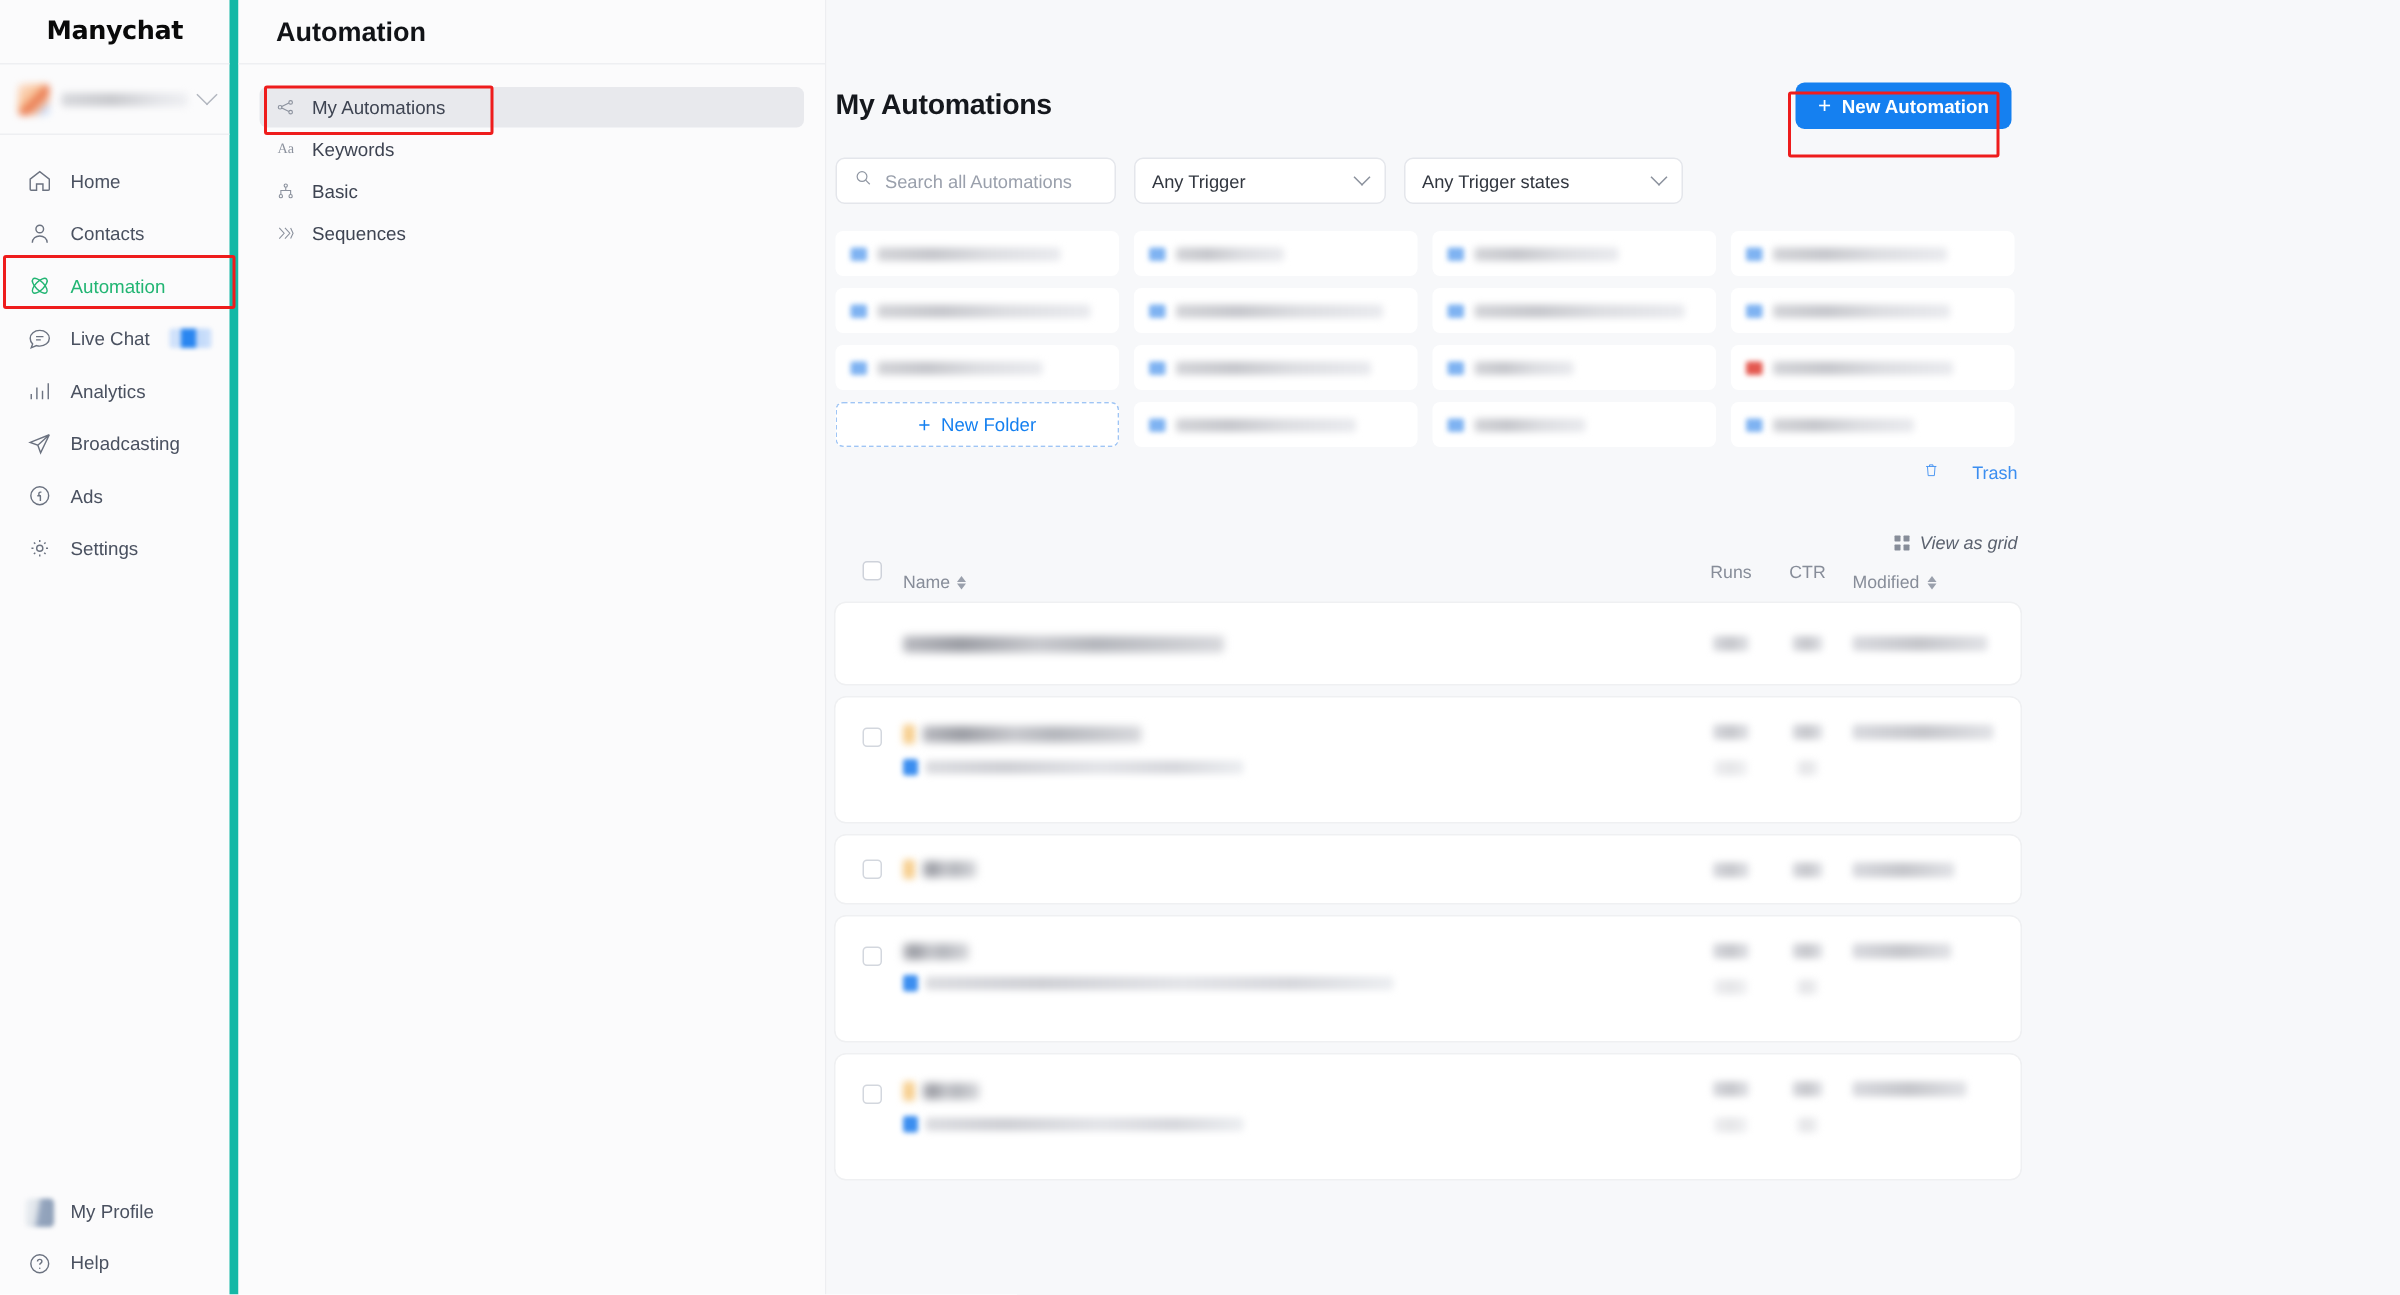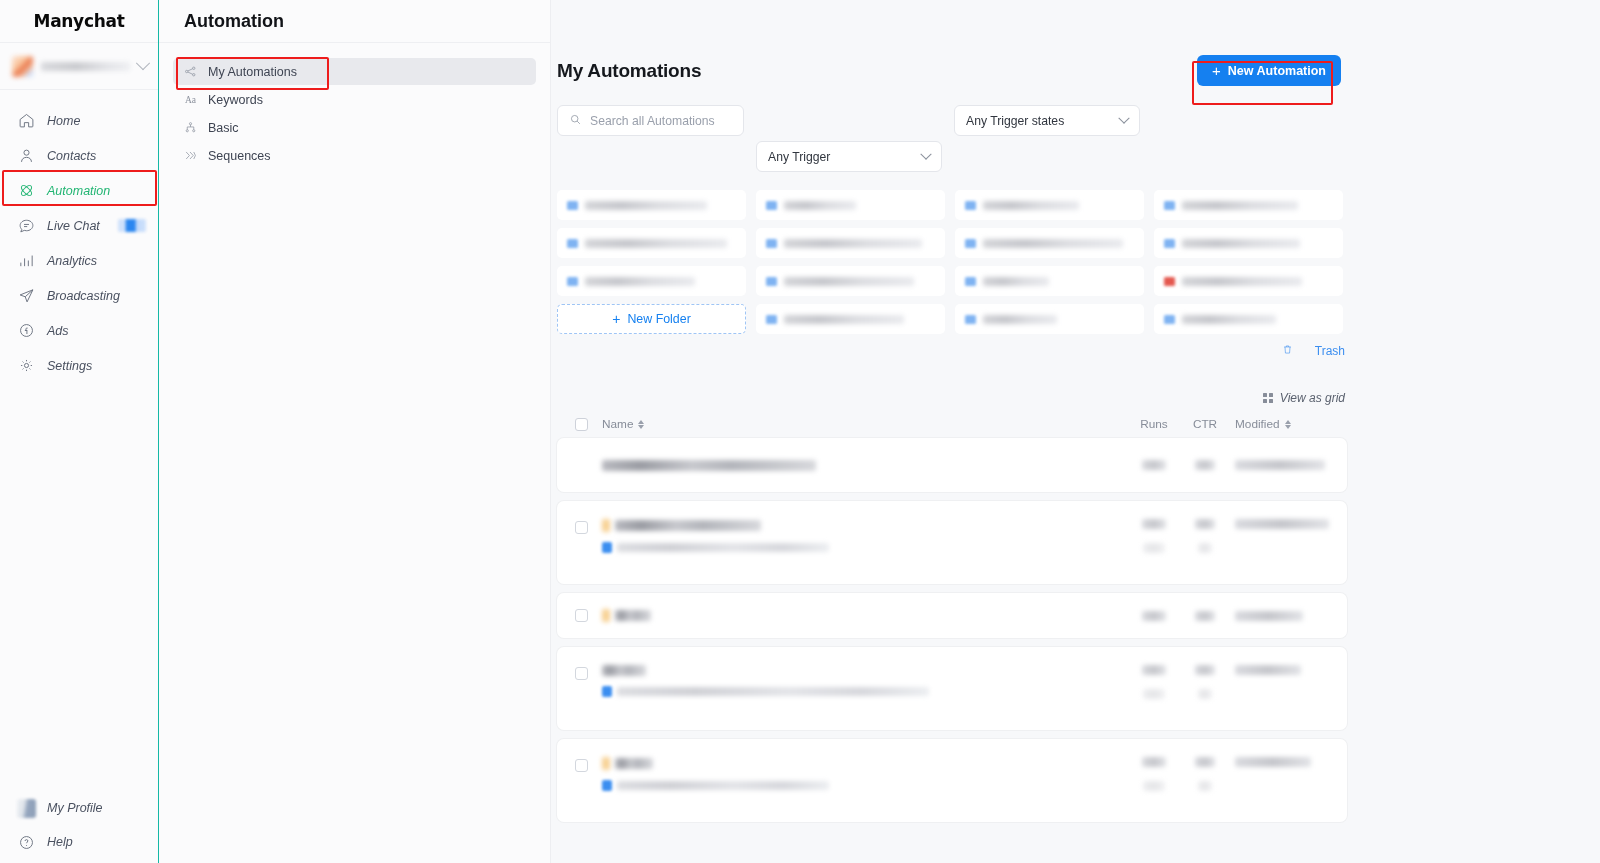--- a/index.html
+++ b/index.html
@@ -8,21 +8,21 @@
     font-family: "Liberation Sans", sans-serif;
     background: #ffffff;
     overflow: hidden;
   }
   .app { display: flex; width: 1600px; height: 863px; }
 
   
   .sidebar {
     width: 159px; height: 863px;
     background: #fbfbfc;
-    border-right: 1px solid #14b8a6;
+    border-right: 6px solid #14b8a6;
     display: flex; flex-direction: column;
     position: relative; flex: 0 0 159px;
   }
   .brand {
     height: 43px; display: flex; align-items: center;
     justify-content: center;
     font-size: 17px; font-weight: 700; letter-spacing: -0.3px;
     color: #0a0a0a; font-family: "DejaVu Sans", sans-serif;
     border-bottom: 1px solid #eeeff2;
   }
@@ -44,21 +44,21 @@
   }
   .chev {
     width: 10px; height: 10px; flex: 0 0 10px;
     border-right: 1.3px solid #9aa0ab; border-bottom: 1.3px solid #9aa0ab;
     transform: rotate(45deg) translate(-2px,-2px); opacity: .75;
   }
   .nav { padding-top: 13px; }
   .nav-item {
     height: 35px; display: flex; align-items: center; gap: 11px;
     padding-left: 17px; cursor: pointer; position: relative;
-    color: #4a5160; font-size: 12.5px; font-style: italic;
+    color: #4a5160; font-size: 12.5px;
   }
   .nav-item .ic { width: 19px; height: 19px; flex: 0 0 19px; display: flex; align-items: center; justify-content: center; }
   .nav-item .ic svg { width: 17px; height: 17px; stroke: #6b7280; fill: none; stroke-width: 1.35; }
   .nav-item.active { color: #22b573; }
   .nav-item.active .ic svg { stroke: #22b573; }
   .annot {
     position: absolute; border: 2.6px solid #ee1c1c; border-radius: 2px;
     pointer-events: none; z-index: 30;
   }
   .badge-blur {
@@ -117,21 +117,21 @@
   .search-box input {
     border: none; outline: none; font-size: 12.2px; color: #31363f; width: 100%;
     font-family: "Liberation Sans", sans-serif; background: transparent;
   }
   .search-box input::placeholder { color: #9aa0ac; }
   .select {
     height: 31px; background: #fff; border: 1px solid #e4e6eb; border-radius: 6px;
     display: flex; align-items: center; justify-content: space-between;
     padding: 0 11px; font-size: 12.2px; color: #31363f; cursor: pointer;
   }
-  .select.s1 { width: 186px; margin-top: 36px; }
+  .select.s1 { width: 168px; }
   .select.s2 { width: 186px; }
   .sel-chev { width: 8px; height: 8px; border-right: 1.3px solid #8a909c; border-bottom: 1.3px solid #8a909c; transform: rotate(45deg) translate(-2px,-2px); }
 
   
   .folders { margin-top: 18px; display: grid; grid-template-columns: repeat(4, 189px); gap: 8px 10px; }
   .folder {
     height: 30px; background: #fff; border-radius: 5px;
     display: flex; align-items: center; gap: 7px; padding: 0 10px; cursor: pointer;
     overflow: hidden;
   }
@@ -152,21 +152,21 @@
   }
   .trash svg { width: 11px; height: 11px; stroke: #3b8ef0; fill: none; stroke-width: 1.3; }
 
   .grid-row { display: flex; justify-content: flex-end; margin-top: 33px; padding-right: 2px; }
   .viewgrid { display: flex; align-items: center; gap: 7px; color: #5b626f; font-size: 12px; cursor: pointer; font-style: italic; }
   .vg-icon { display: grid; grid-template-columns: 4px 4px; grid-template-rows: 4px 4px; gap: 1.6px; }
   .vg-icon i { background: #878d99; border-radius: .5px; display: block; }
 
   
   .thead {
-    display: flex; align-items: center; height: 28px; margin-top: 5px;
+    display: flex; height: 28px; margin-top: 5px;
     font-size: 11.8px; color: #878d99; padding: 0 14px 0 18px;
   }
   .th-check { width: 13px; height: 13px; border: 1.2px solid #ced2da; border-radius: 3px; background:#fff; flex:0 0 13px; cursor: pointer; }
   .th-name { margin-left: 14px; display: flex; align-items: center; gap: 5px; cursor: pointer; }
   .th-runs { margin-left: auto; width: 54px; text-align: center; }
   .th-ctr { width: 48px; text-align: center; }
   .th-mod { width: 104px; display: flex; align-items: center; gap: 5px; padding-left: 6px; cursor: pointer; }
   .sortic { display: inline-flex; flex-direction: column; line-height: 0; gap: 1px; }
   .sortic b { display:block; width:0;height:0;border-left:3px solid transparent;border-right:3px solid transparent; }
   .sortic b.up { border-bottom: 4px solid #9aa0ac; }

